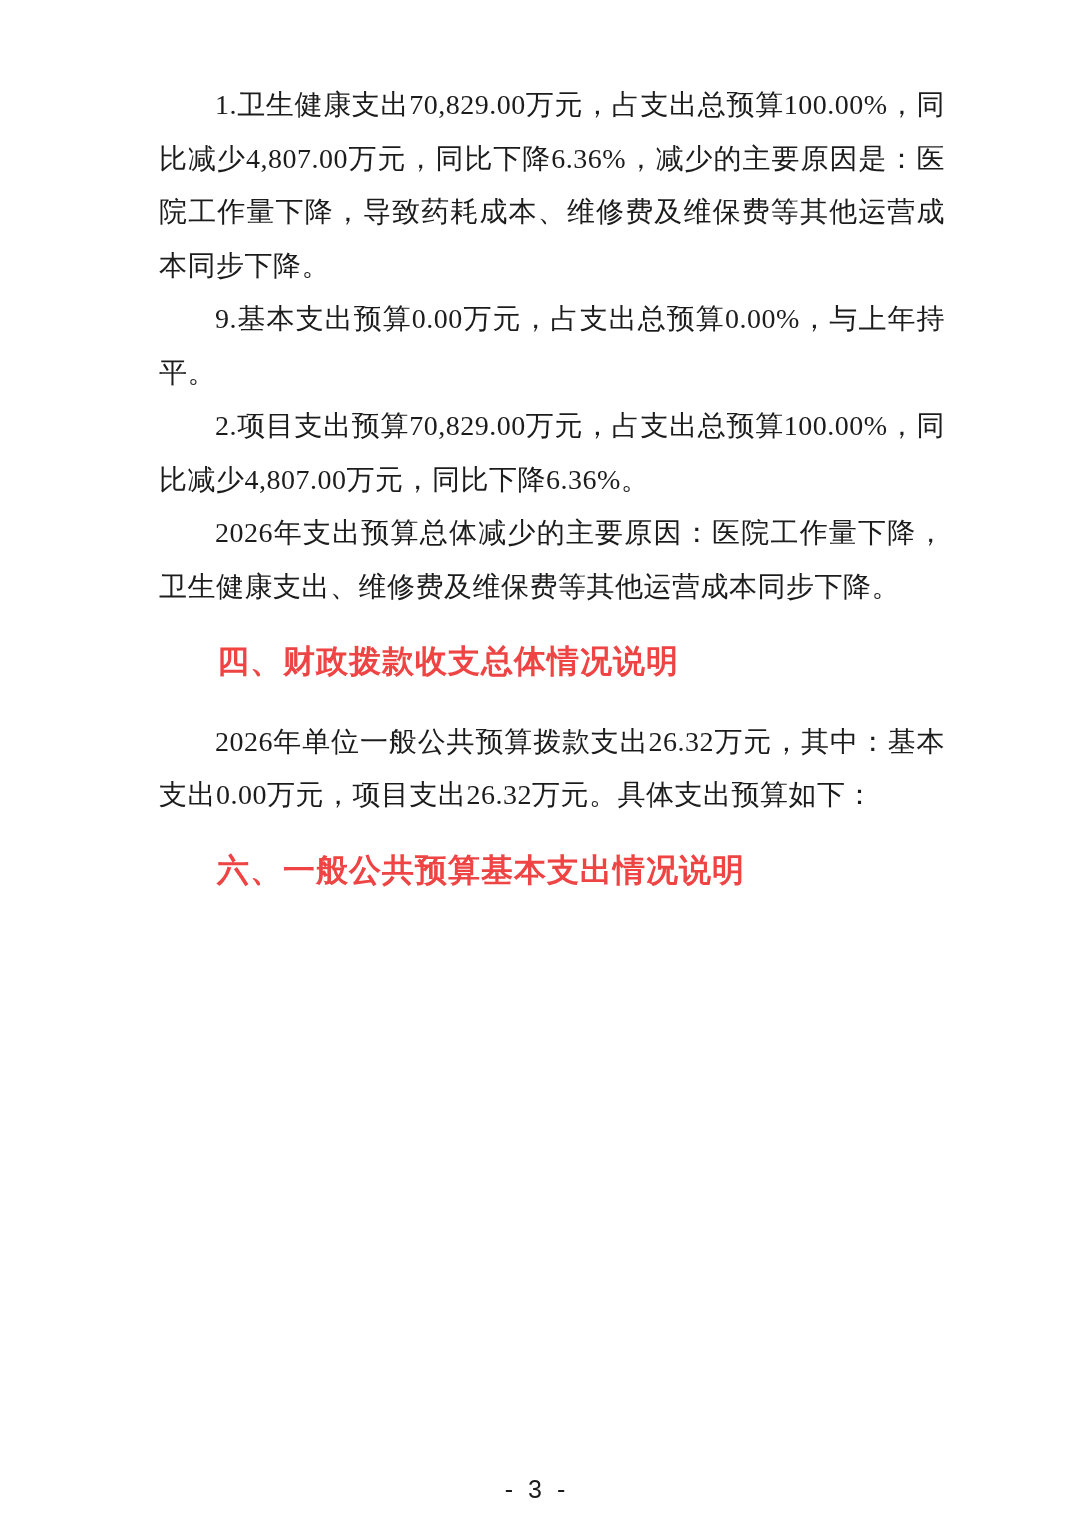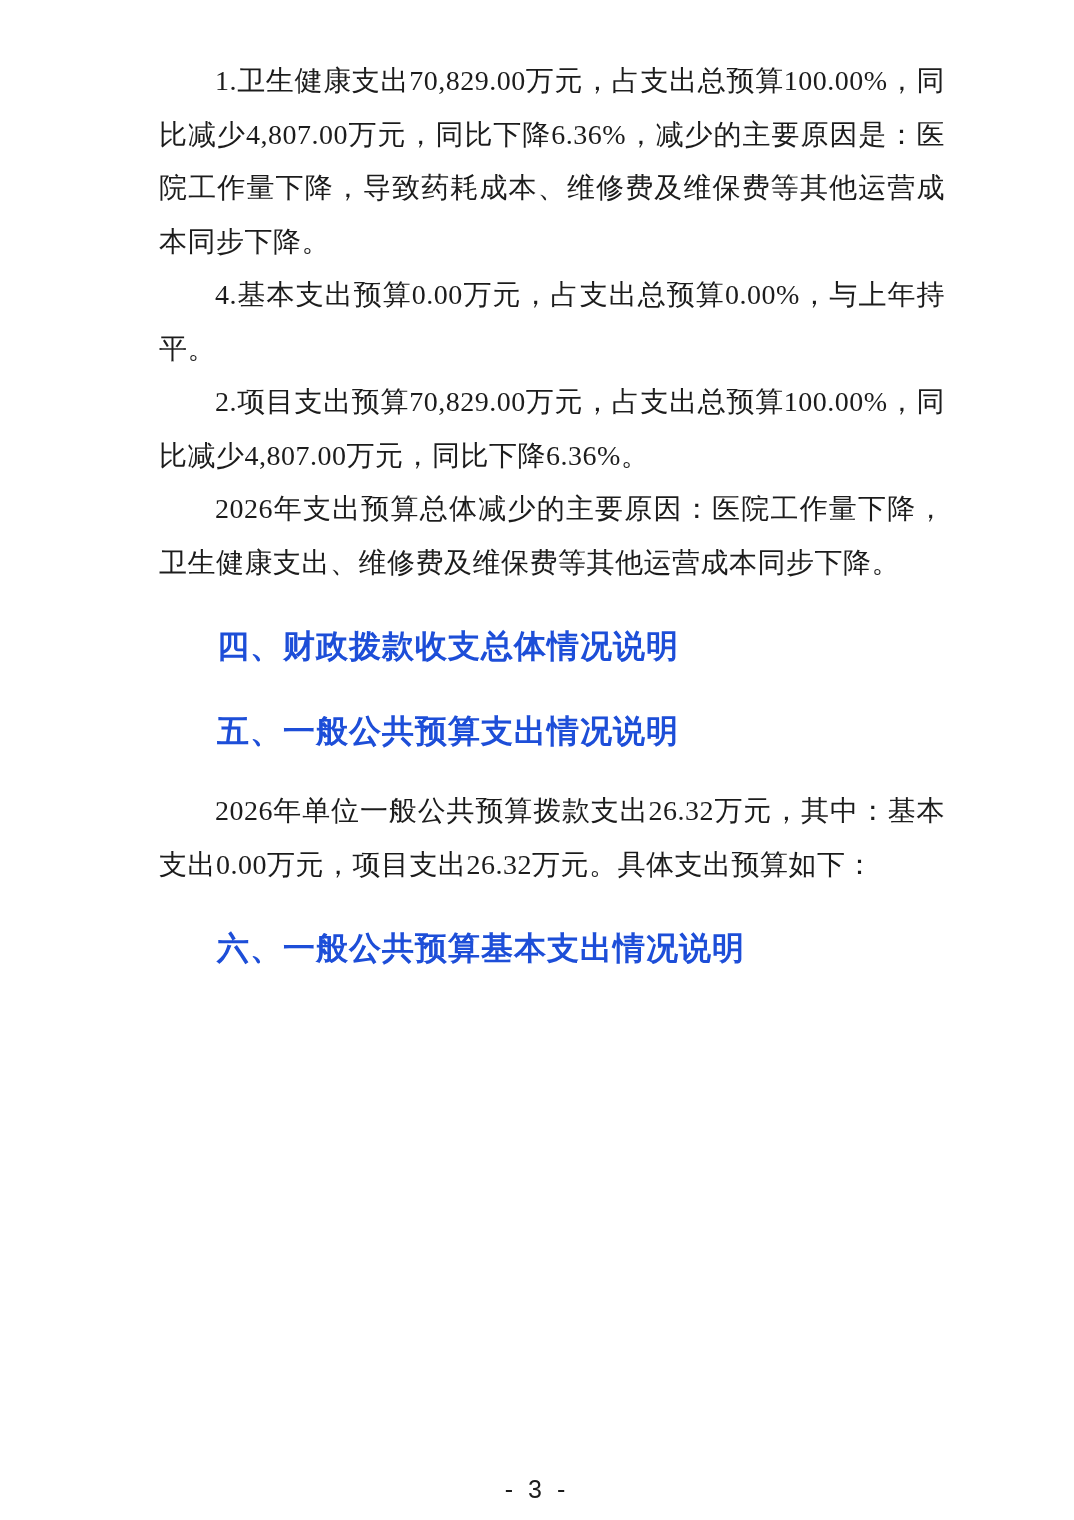--- a/index.html
+++ b/index.html
@@ -11,40 +11,40 @@
     position: relative;
     width: 1074px;
     height: 1520px;
     background: #ffffff;
     overflow: hidden;
     font-family: "Liberation Serif", "DejaVu Serif", serif;
   }
   .content {
     position: absolute;
     left: 159px;
-    top: 54px;
+    top: 78px;
     width: 786px;
   }
   .para {
     margin: 0;
     font-family: "Liberation Serif", "DejaVu Serif", serif;
     font-size: 28px;
     line-height: 53.5px;
     color: #1c1c1c;
     text-align: justify;
     text-indent: 2em;
     letter-spacing: 0.5px;
   }
   .heading {
-    margin: 31px 0 26px 0;
+    margin: 22px 0 26px 0;
     font-family: "Liberation Sans", "DejaVu Sans", sans-serif;
     font-weight: bold;
     font-size: 32px;
     line-height: 53.5px;
-    color: #1d4ed8;
+    color: #ef4444;
     text-indent: 58px;
     letter-spacing: 1px;
   }
   .page-number {
     position: absolute;
     left: 0;
     right: 0;
     bottom: 16px;
     text-align: center;
     font-family: "Liberation Sans", "DejaVu Sans", sans-serif;
@@ -52,22 +52,21 @@
     color: #1c1c1c;
     letter-spacing: 4px;
   }
 </style>
 </head>
 <body>
 
 <div class="page">
   <div class="content">
     <p class="para">1.卫生健康支出70,829.00万元，占支出总预算100.00%，同比减少4,807.00万元，同比下降6.36%，减少的主要原因是：医院工作量下降，导致药耗成本、维修费及维保费等其他运营成本同步下降。</p>
-    <p class="para">4.基本支出预算0.00万元，占支出总预算0.00%，与上年持平。</p>
+    <p class="para">9.基本支出预算0.00万元，占支出总预算0.00%，与上年持平。</p>
     <p class="para">2.项目支出预算70,829.00万元，占支出总预算100.00%，同比减少4,807.00万元，同比下降6.36%。</p>
     <p class="para">2026年支出预算总体减少的主要原因：医院工作量下降，卫生健康支出、维修费及维保费等其他运营成本同步下降。</p>
     <h2 class="heading">四、财政拨款收支总体情况说明</h2>
-    <h2 class="heading">五、一般公共预算支出情况说明</h2>
     <p class="para">2026年单位一般公共预算拨款支出26.32万元，其中：基本支出0.00万元，项目支出26.32万元。具体支出预算如下：</p>
     <h2 class="heading">六、一般公共预算基本支出情况说明</h2>
   </div>
   <div class="page-number">- 3 -</div>
 </div>
 
 </body></html>

